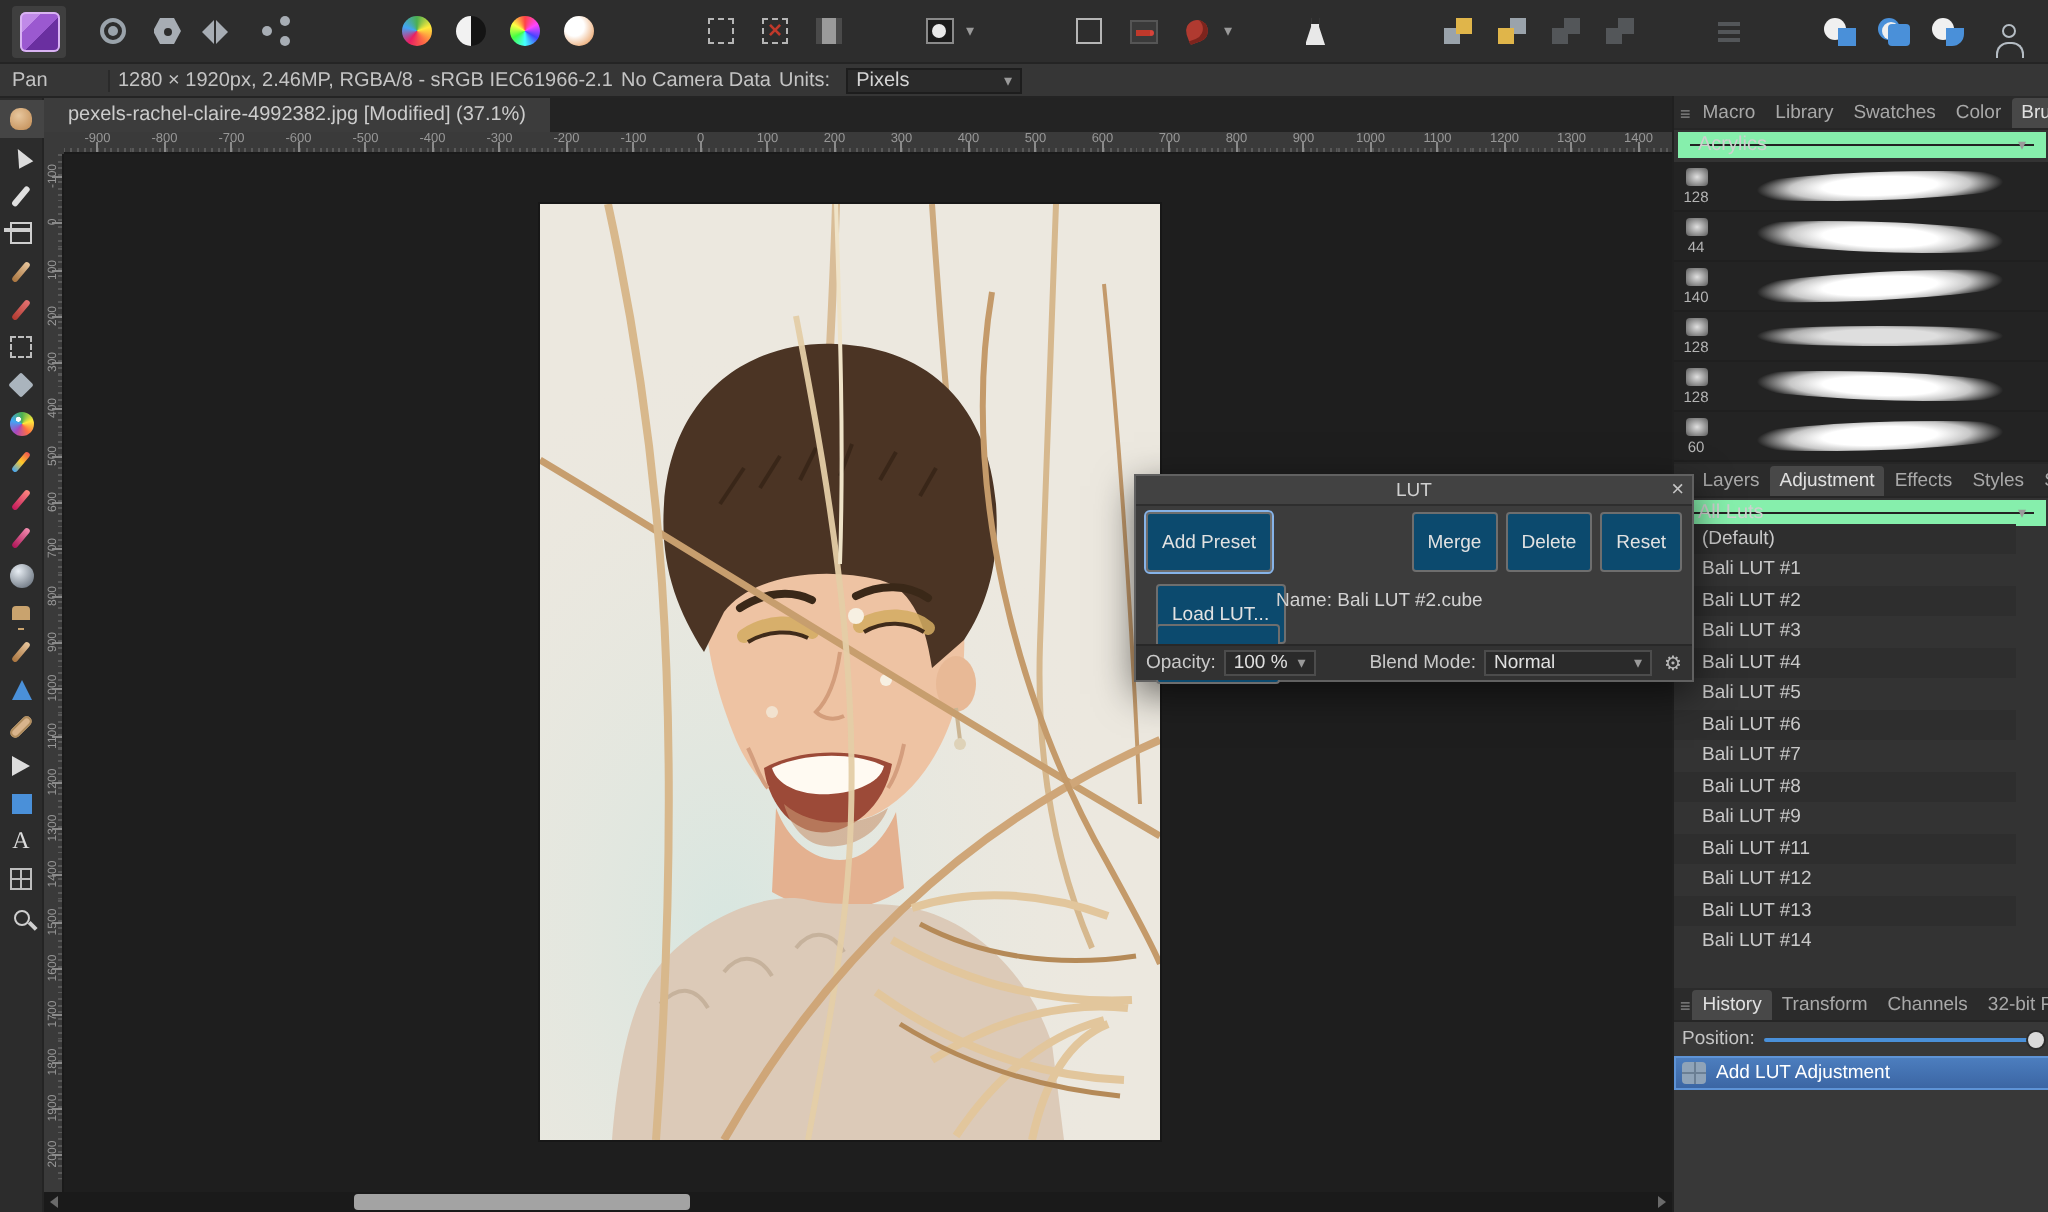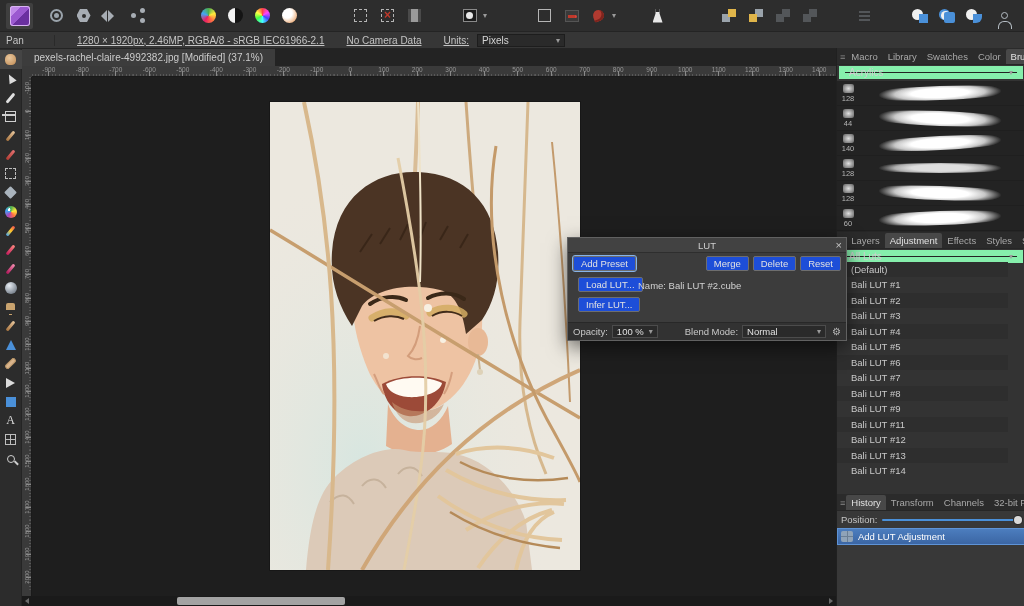--- a/index.html
+++ b/index.html
@@ -80,21 +80,21 @@
   .ic-bool.b2 .s::after { content:""; position:absolute; left:2px; top:2px; width:9px; height:9px; border-radius:50%; background:#f0f0f0; }
   .ic-bool.b3 .c { background:#f0f0f0; }
   .ic-bool.b3 .s { border-radius:0 0 6px 0; }
   .ic-person { width:7px; height:7px; border:1.5px solid #b5bdc4; border-radius:50%; position:relative; }
   .ic-person::after { content:""; position:absolute; left:-4px; top:8px; width:12px; height:7px;
     border:1.5px solid #b5bdc4; border-bottom:none; border-radius:6px 6px 0 0; }
   
   .context-bar { position:absolute; left:0; top:32px; width:1024px; height:17px; background:#363636;
     border-bottom:1px solid #242424; display:flex; align-items:center; color:#c4c4c4; }
   .ctx-tool { width:55px; padding-left:6px; border-right:1px solid #2a2a2a; }
-  .ctx-item { margin-left:22px;text-decoration:underline; }
+  .ctx-item { margin-left:4px; }
   .ctx-select { margin-left:8px; width:88px; height:13px; background:#2a2a2a; border:1px solid #1d1d1d;
     display:flex; align-items:center; justify-content:space-between; padding:0 4px; color:#d5d5d5; }
   
   .doc-row { position:absolute; left:22px; top:49px; width:814px; height:17px; background:#232323; }
   .doc-tab { display:inline-flex; align-items:center; height:17px; padding:0 12px;
     background:#3c3c3c; color:#cccccc; }
   
   .left-tools { position:absolute; left:0; top:49px; width:22px; height:557px; background:#2c2c2c;
     border-right:1px solid #242424; display:flex; flex-direction:column; align-items:center; padding-top:1px; }
   .tool { width:22px; height:19px; display:flex; align-items:center; justify-content:center; flex:none; }
@@ -202,22 +202,22 @@
   .hicon { width:12px; height:11px; border-radius:2px; background:#8fa3b8;
     background-image:linear-gradient(#6b7f94 0 0),linear-gradient(#6b7f94 0 0);
     background-size:1px 100%,100% 1px; background-position:50% 0,0 50%; background-repeat:no-repeat; }
   
   .lut-dialog { position:absolute; left:567px; top:237px; width:280px; height:104px; background:#3c3c3c;
     border:1px solid #616161; box-shadow:0 6px 18px rgba(0,0,0,.55); z-index:20; }
   .dlg-title { height:15px; background:#424242; border-bottom:1px solid #2e2e2e; display:flex;
     align-items:center; justify-content:center; position:relative; color:#cfcfcf; font-size:9.5px; }
   .dlg-close { position:absolute; right:4px; top:0; color:#c4c4c4; font-size:11px; line-height:14px; }
   .dlg-toolbar { display:flex; align-items:center; padding:3px 5px; gap:4px; }
-  .btn { background:#1d4ed8; border:1px solid #6e6e6e; border-radius:2px; color:#e2e2e2;
-    font-size:9.5px; height:15px; display:inline-flex; align-items:center; padding:0 7px; white-space:nowrap; }
+  .btn { background:#0c4a6e; border:1px solid #6e6e6e; border-radius:2px; color:#e2e2e2;
+    font-size:9.5px; height:30px; display:inline-flex; align-items:center; padding:0 7px; white-space:nowrap; }
   .btn.focus { outline:1px solid #86b3e8; outline-offset:0px; }
   .dlg-spacer { flex:1; }
   .dlg-body { padding:4px 0 0 10px; position:relative; height:46px; }
   .dlg-load { position:absolute; left:10px; top:3px; }
   .dlg-name { position:absolute; left:70px; top:6px; color:#d2d2d2; font-size:9.5px; }
   .dlg-infer { position:absolute; left:10px; top:23px; }
   .dlg-bottom { position:absolute; left:0; bottom:0; width:100%; height:18px; background:#323232;
     border-top:1px solid #282828; display:flex; align-items:center; padding:0 5px; gap:4px; }
   .dlg-label { color:#c9c9c9; font-size:9.5px; }
   .mini-select { display:flex; align-items:center; gap:5px; background:#2a2a2a; border:1px solid #4c4c4c;

